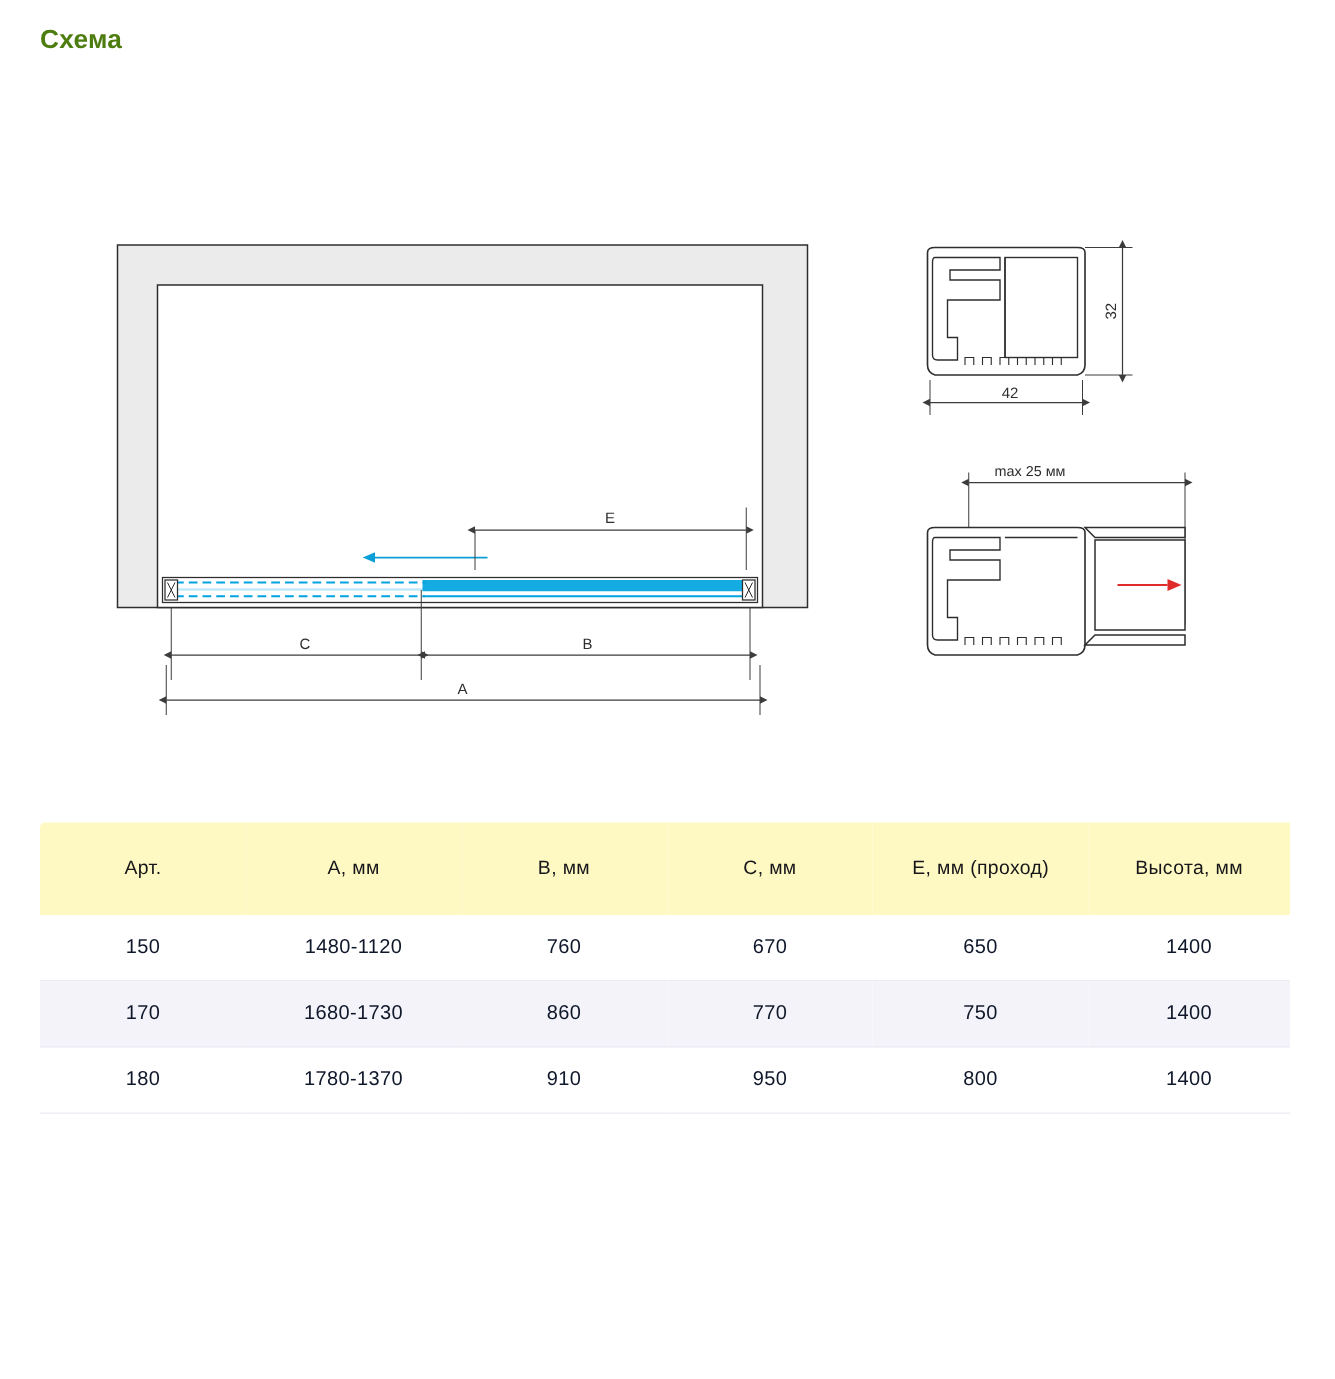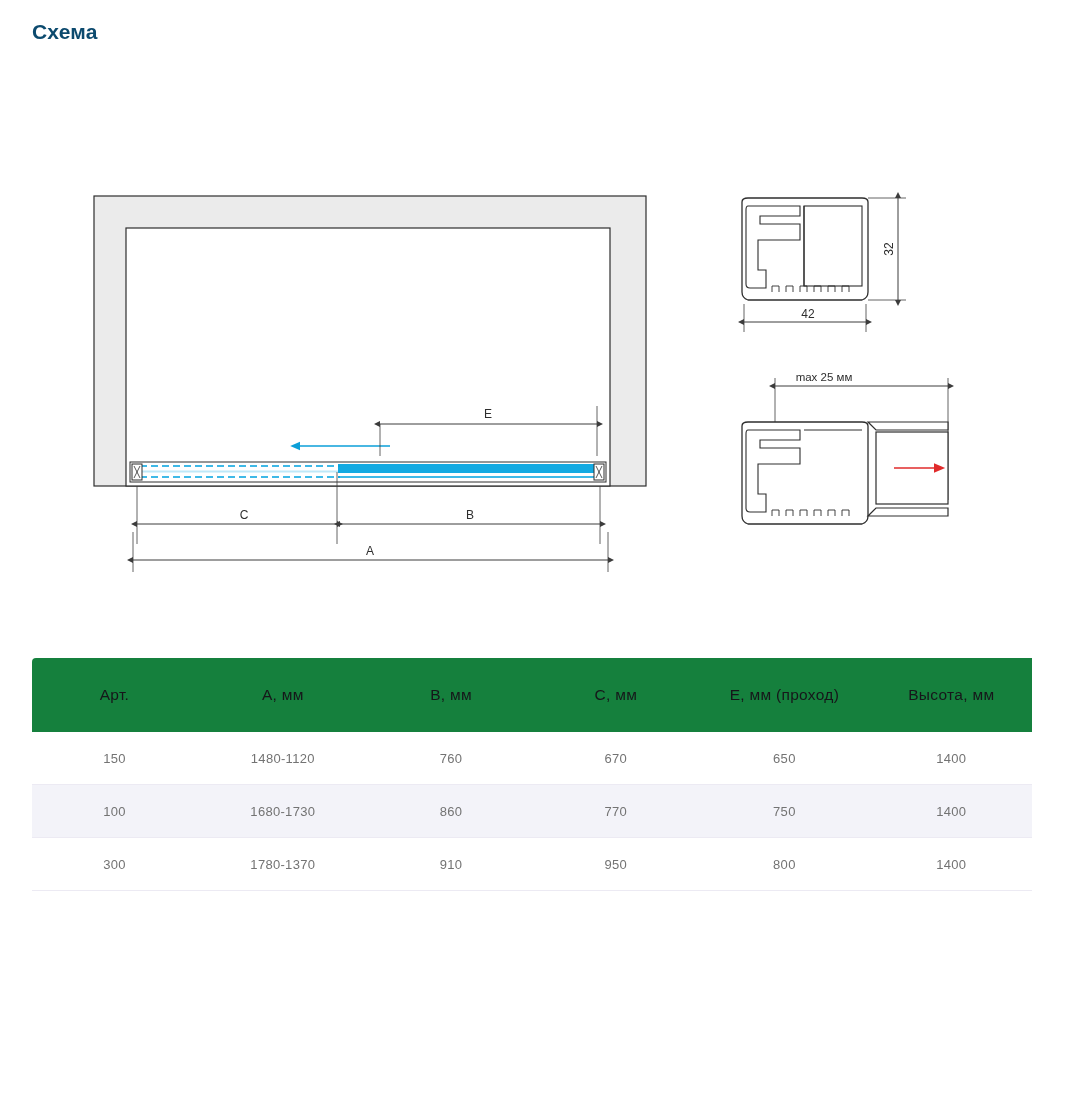--- a/index.html
+++ b/index.html
@@ -15,21 +15,21 @@
     position: relative;
     overflow: hidden;
   }
   .page-title {
     position: absolute;
     left: 32px;
     top: 20px;
     font-size: 21px;
     font-weight: bold;
     letter-spacing: 0.2px;
-    color: #0c4a6e;
+    color: #4d7c0f;
   }
   .schema-area {
     position: absolute;
     left: 0;
     top: 120px;
     width: 1068px;
     height: 500px;
   }
   .schema-svg {
     display: block;
@@ -39,37 +39,37 @@
     left: 32px;
     top: 658px;
     width: 1000px;
   }
   table.spec-table {
     border-collapse: collapse;
     width: 1000px;
     font-size: 15px;
   }
   table.spec-table thead th {
-    background: #15803d;
+    background: #fef9c3;
     font-weight: normal;
     color: #16161a;
     height: 72px;
     font-size: 15.5px;
     text-align: center;
     letter-spacing: 0.3px;
   }
   table.spec-table thead th:first-child {
     border-top-left-radius: 4px;
     border-bottom-left-radius: 0;
   }
   table.spec-table tbody td {
     height: 50px;
     text-align: center;
-    font-size: 13px;
-    color: #737373;
+    font-size: 16px;
+    color: #0f172a;
     border-bottom: 1px solid #eceaf3;
     letter-spacing: 0.3px;
   }
   table.spec-table tbody tr:nth-child(even) td {
     background: #f3f3f9;
   }
   table.spec-table tbody tr:nth-child(odd) td {
     background: #ffffff;
   }
   .col-art { width: 165px; }
@@ -214,29 +214,29 @@
     <tbody>
       <tr>
         <td>150</td>
         <td>1480-1120</td>
         <td>760</td>
         <td>670</td>
         <td>650</td>
         <td>1400</td>
       </tr>
       <tr>
-        <td>100</td>
+        <td>170</td>
         <td>1680-1730</td>
         <td>860</td>
         <td>770</td>
         <td>750</td>
         <td>1400</td>
       </tr>
       <tr>
-        <td>300</td>
+        <td>180</td>
         <td>1780-1370</td>
         <td>910</td>
         <td>950</td>
         <td>800</td>
         <td>1400</td>
       </tr>
     </tbody>
   </table>
 </div>
 

